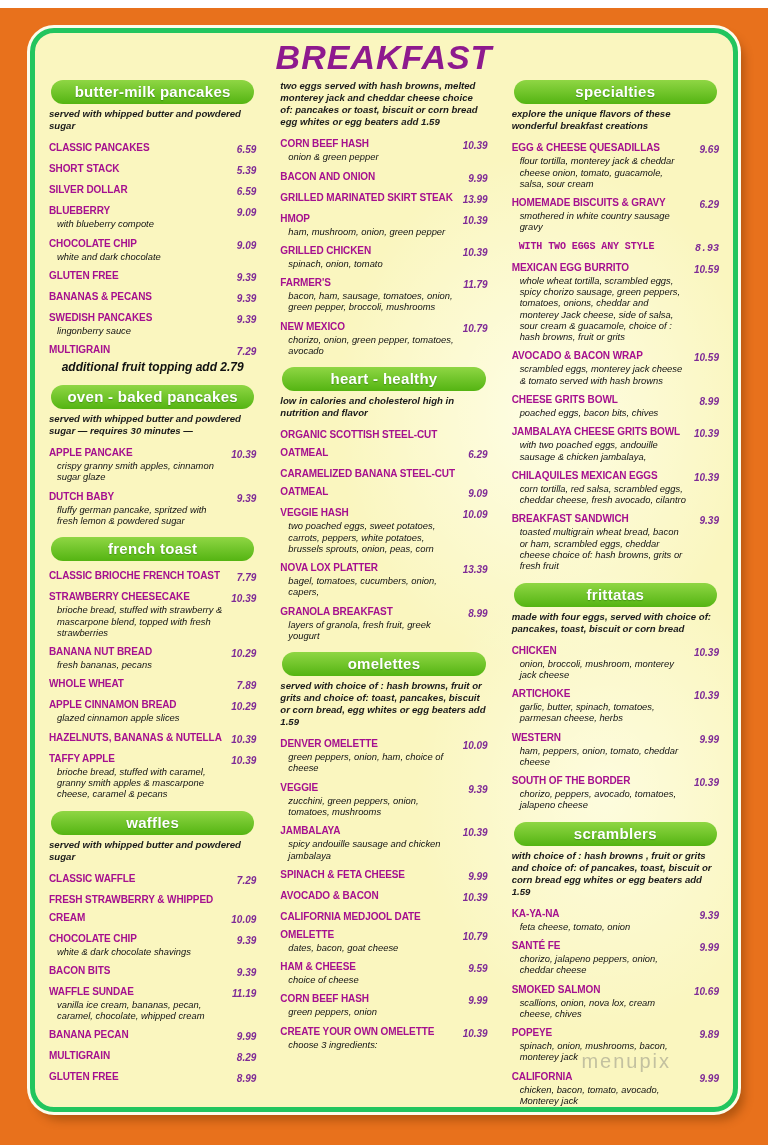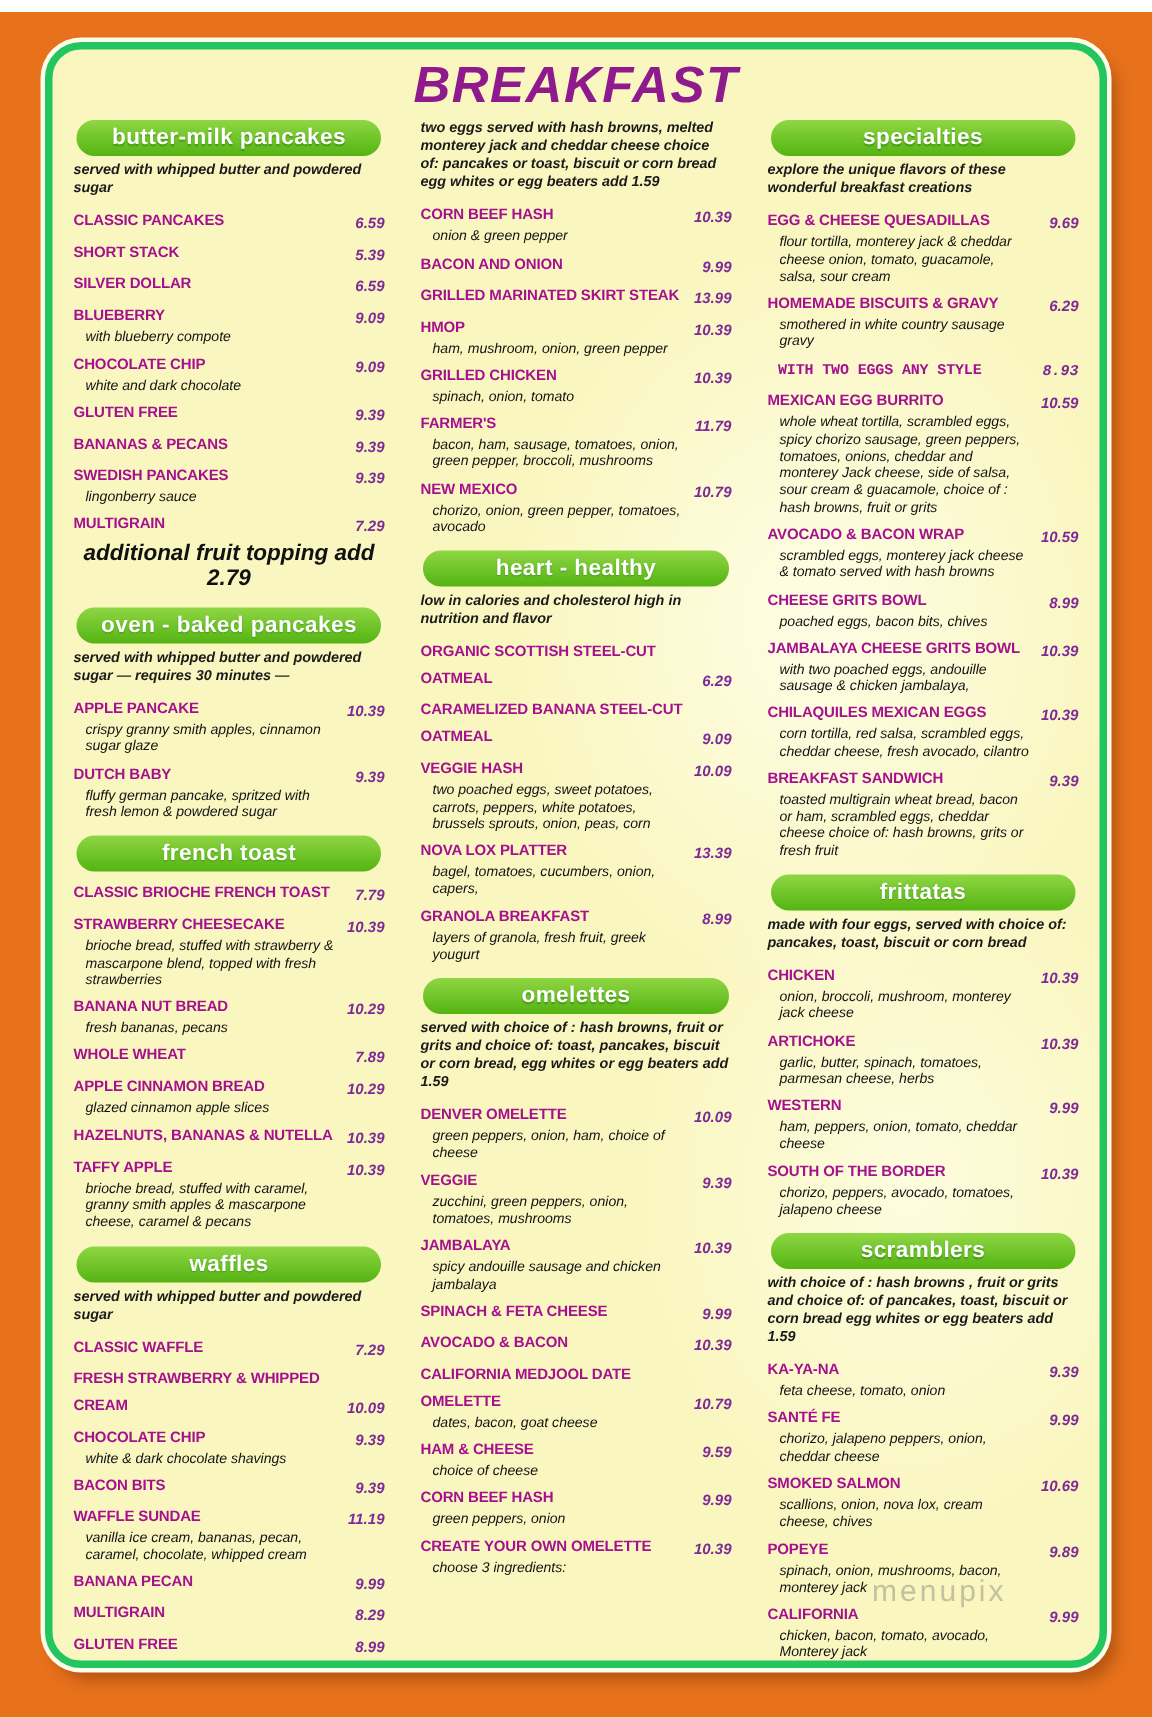--- a/index.html
+++ b/index.html
@@ -66,21 +66,21 @@
     align-self:flex-end;
   }
   .desc{
     color:#111;font-style:italic;font-weight:500;
     font-size:9.4px;line-height:1.2;
     margin:0 34px 1px 10px;
   }
   .indent .row{padding-left:9px;font-family:Liberation Mono, monospace;}
   .footer-note{
     text-align:center;font-style:italic;font-weight:600;
-    color:#111;font-size:15px;margin-top:3px;
+    color:#111;font-size:12px;margin-top:3px;
   }
   .watermark{
     position:absolute;right:62px;bottom:34px;
     font-size:20px;letter-spacing:2px;
     color:rgba(140,140,130,.5);
     font-weight:400;
   }
 </style>
 </head>
 <body>

